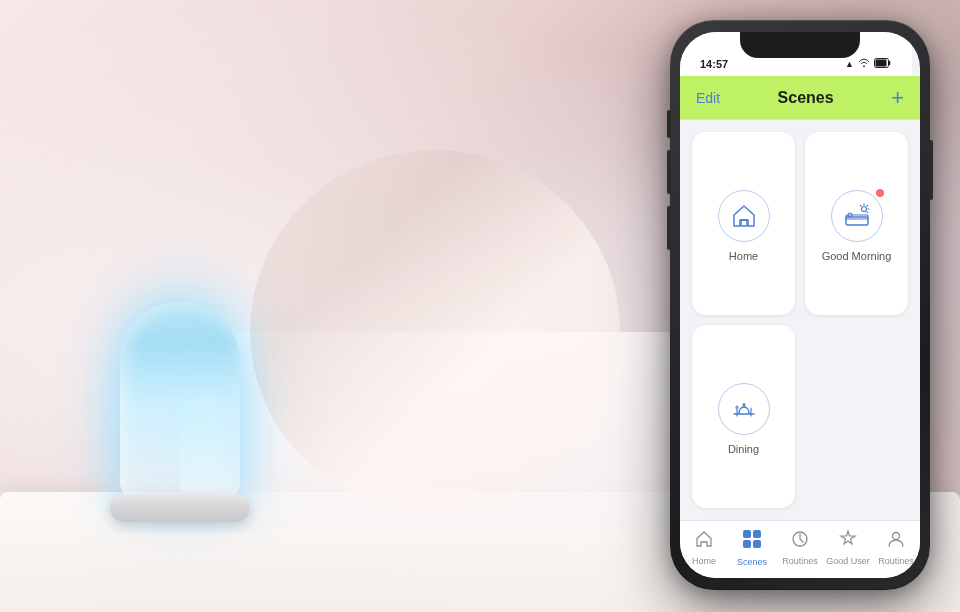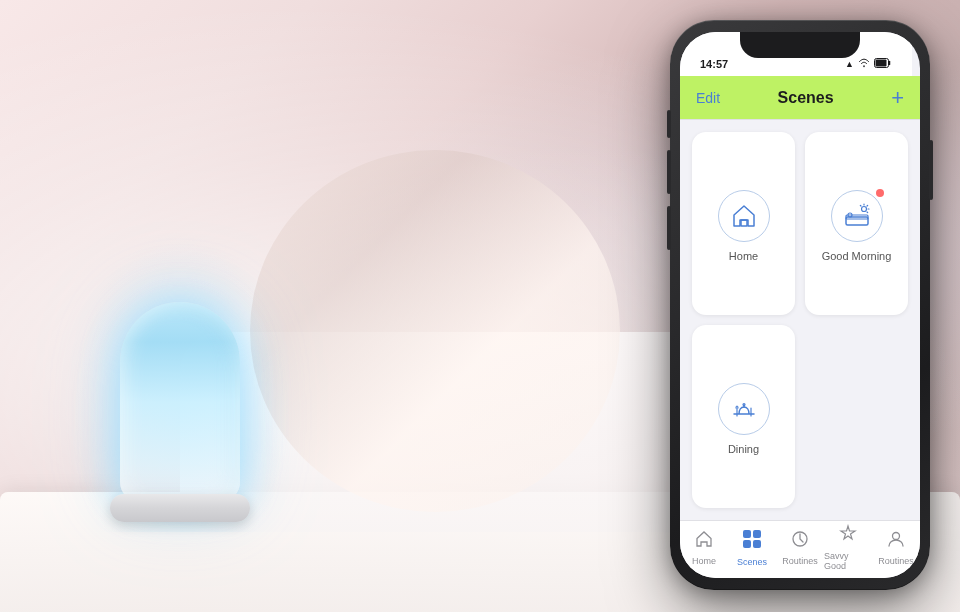--- a/index.html
+++ b/index.html
@@ -497,21 +497,21 @@
           </span>
           <span class="tab-label">Routines</span>
         </div>
 
         <div class="tab-item">
           <span class="tab-icon">
             <svg width="20" height="20" viewBox="0 0 20 20" fill="none">
               <path d="M10 2L11.5 7H17L12.5 10L14 15L10 12L6 15L7.5 10L3 7H8.5L10 2Z" stroke="#8e8e93" stroke-width="1.2" fill="none"></path>
             </svg>
           </span>
-          <span class="tab-label">Savvy Good</span>
+          <span class="tab-label">Good User</span>
         </div>
 
         <div class="tab-item">
           <span class="tab-icon">
             <svg width="20" height="20" viewBox="0 0 20 20" fill="none">
               <circle cx="10" cy="7" r="3.5" stroke="#8e8e93" stroke-width="1.3" fill="none"></circle>
               <path d="M3 17C3 13.7 6.1 11 10 11C13.9 11 17 13.7 17 17" stroke="#8e8e93" stroke-width="1.3" stroke-linecap="round" fill="none"></path>
             </svg>
           </span>
           <span class="tab-label">Routines</span>

